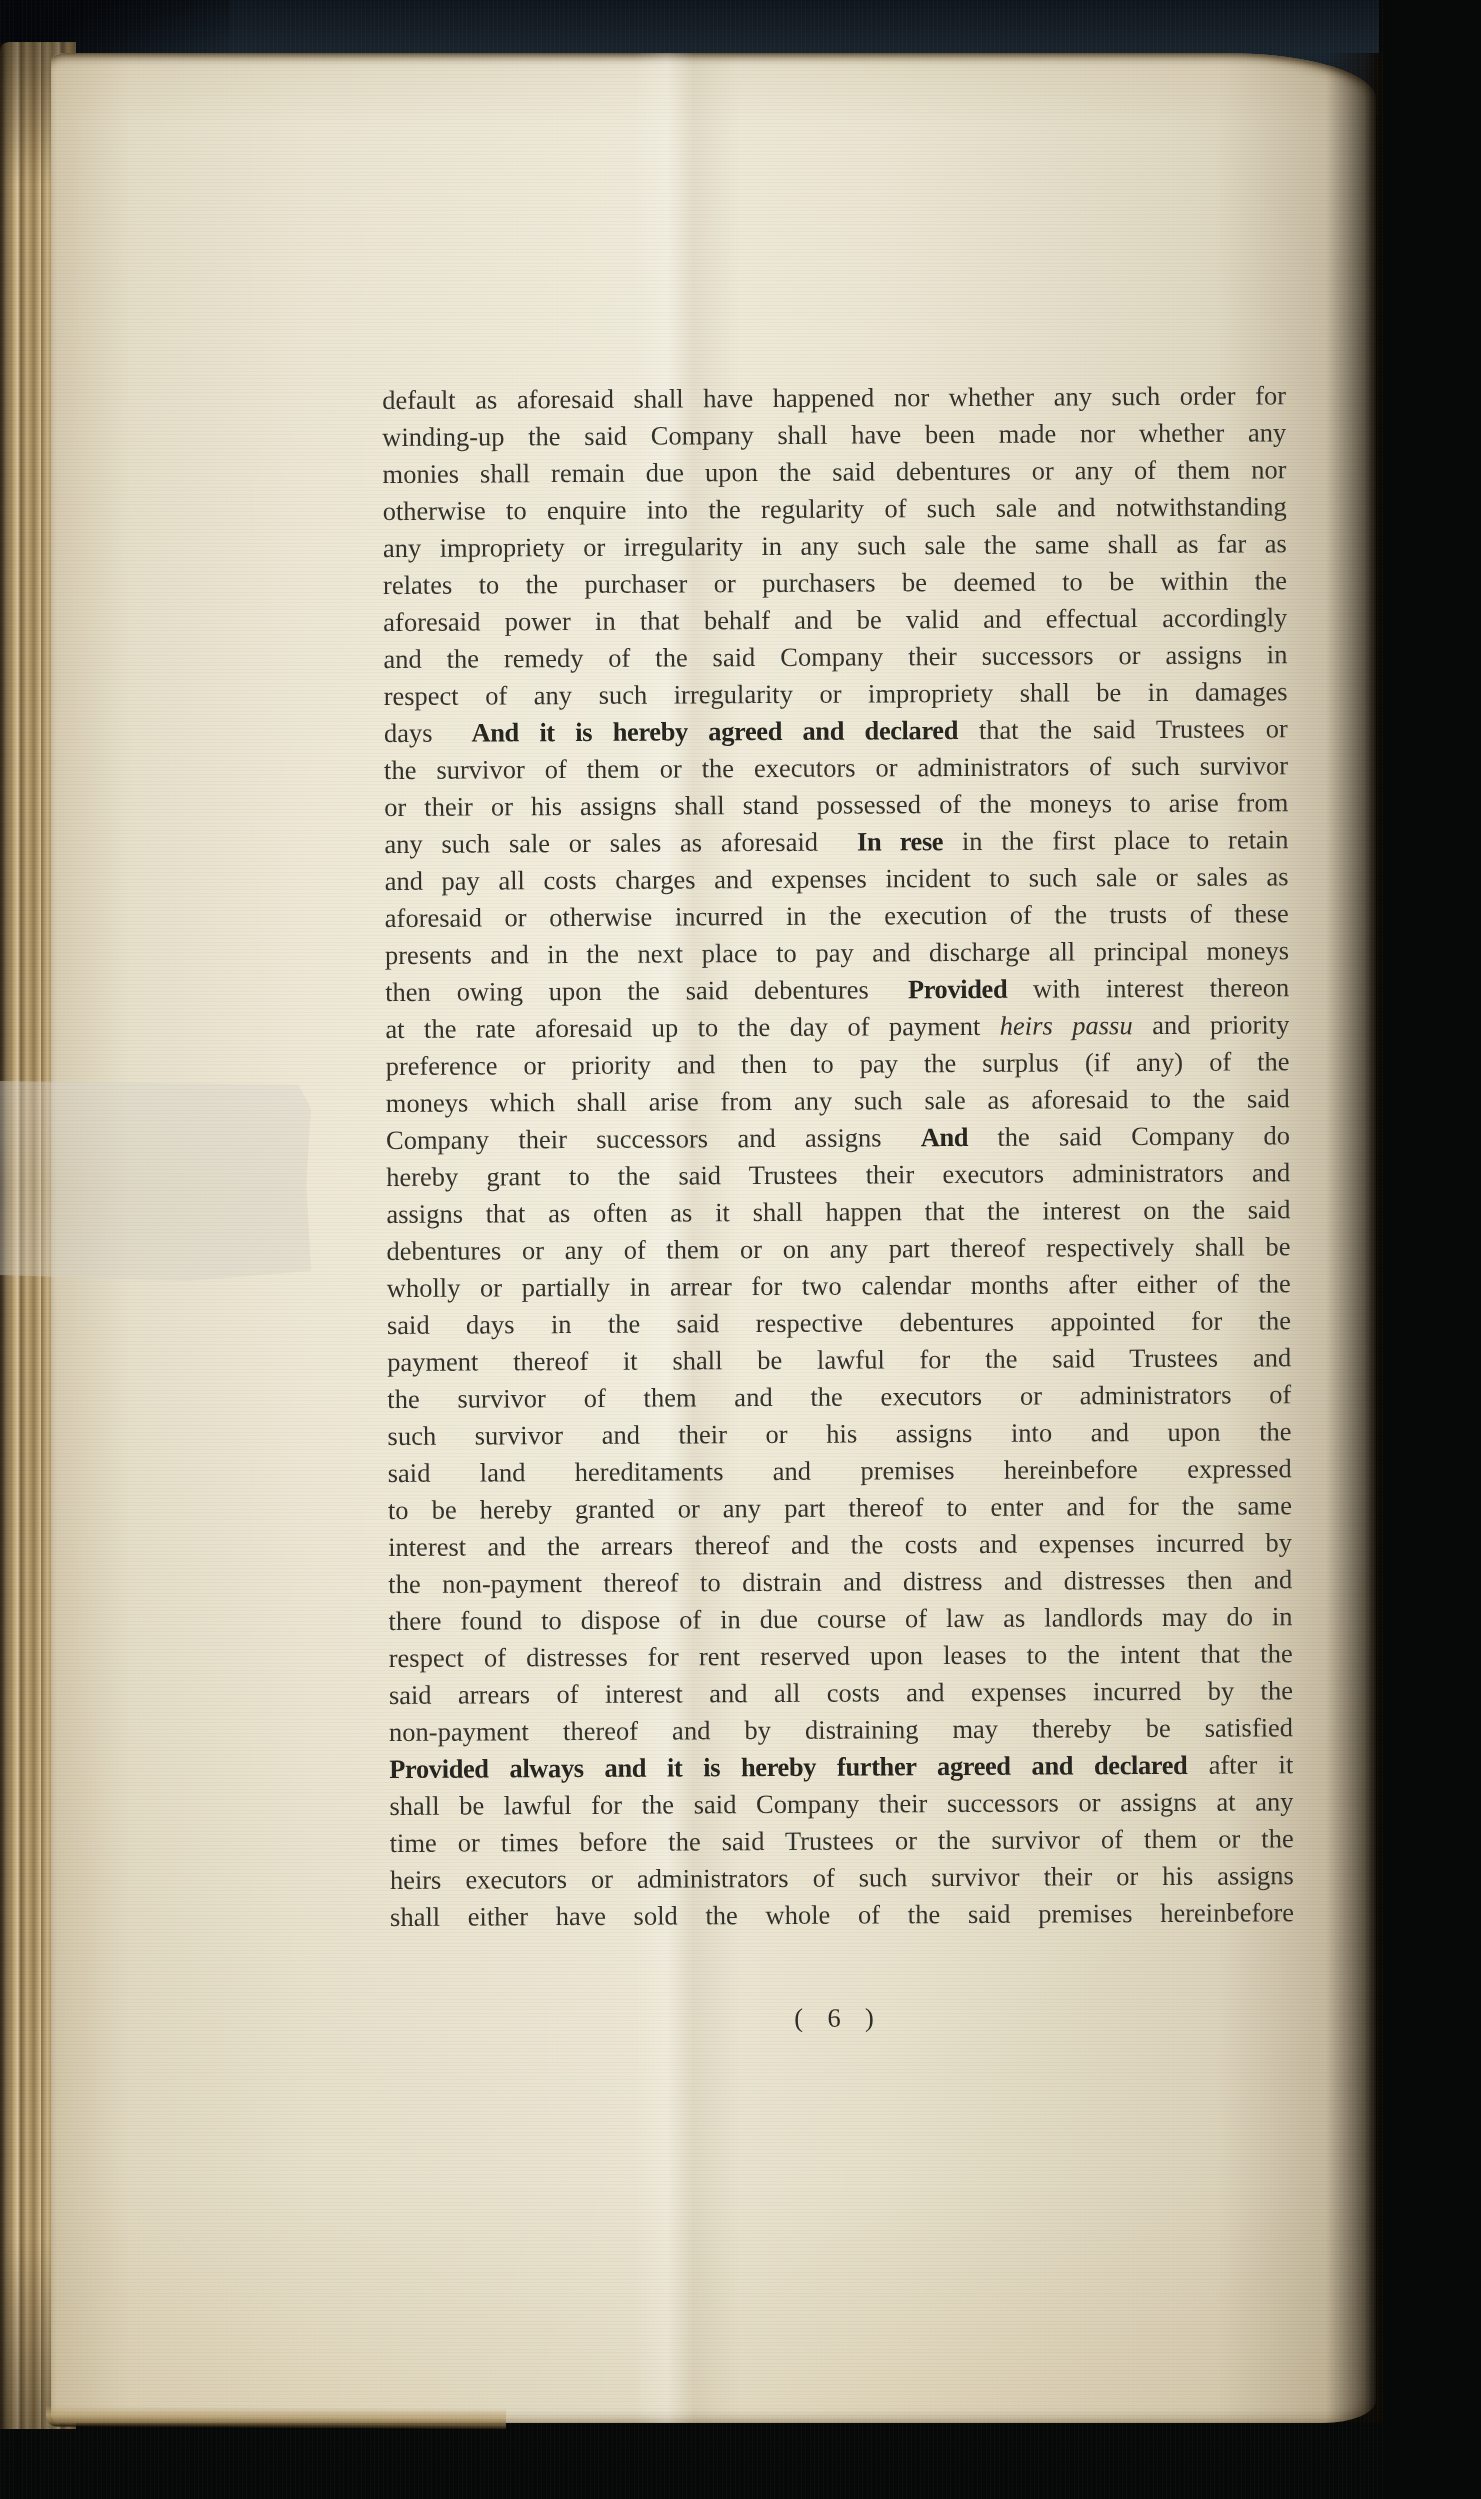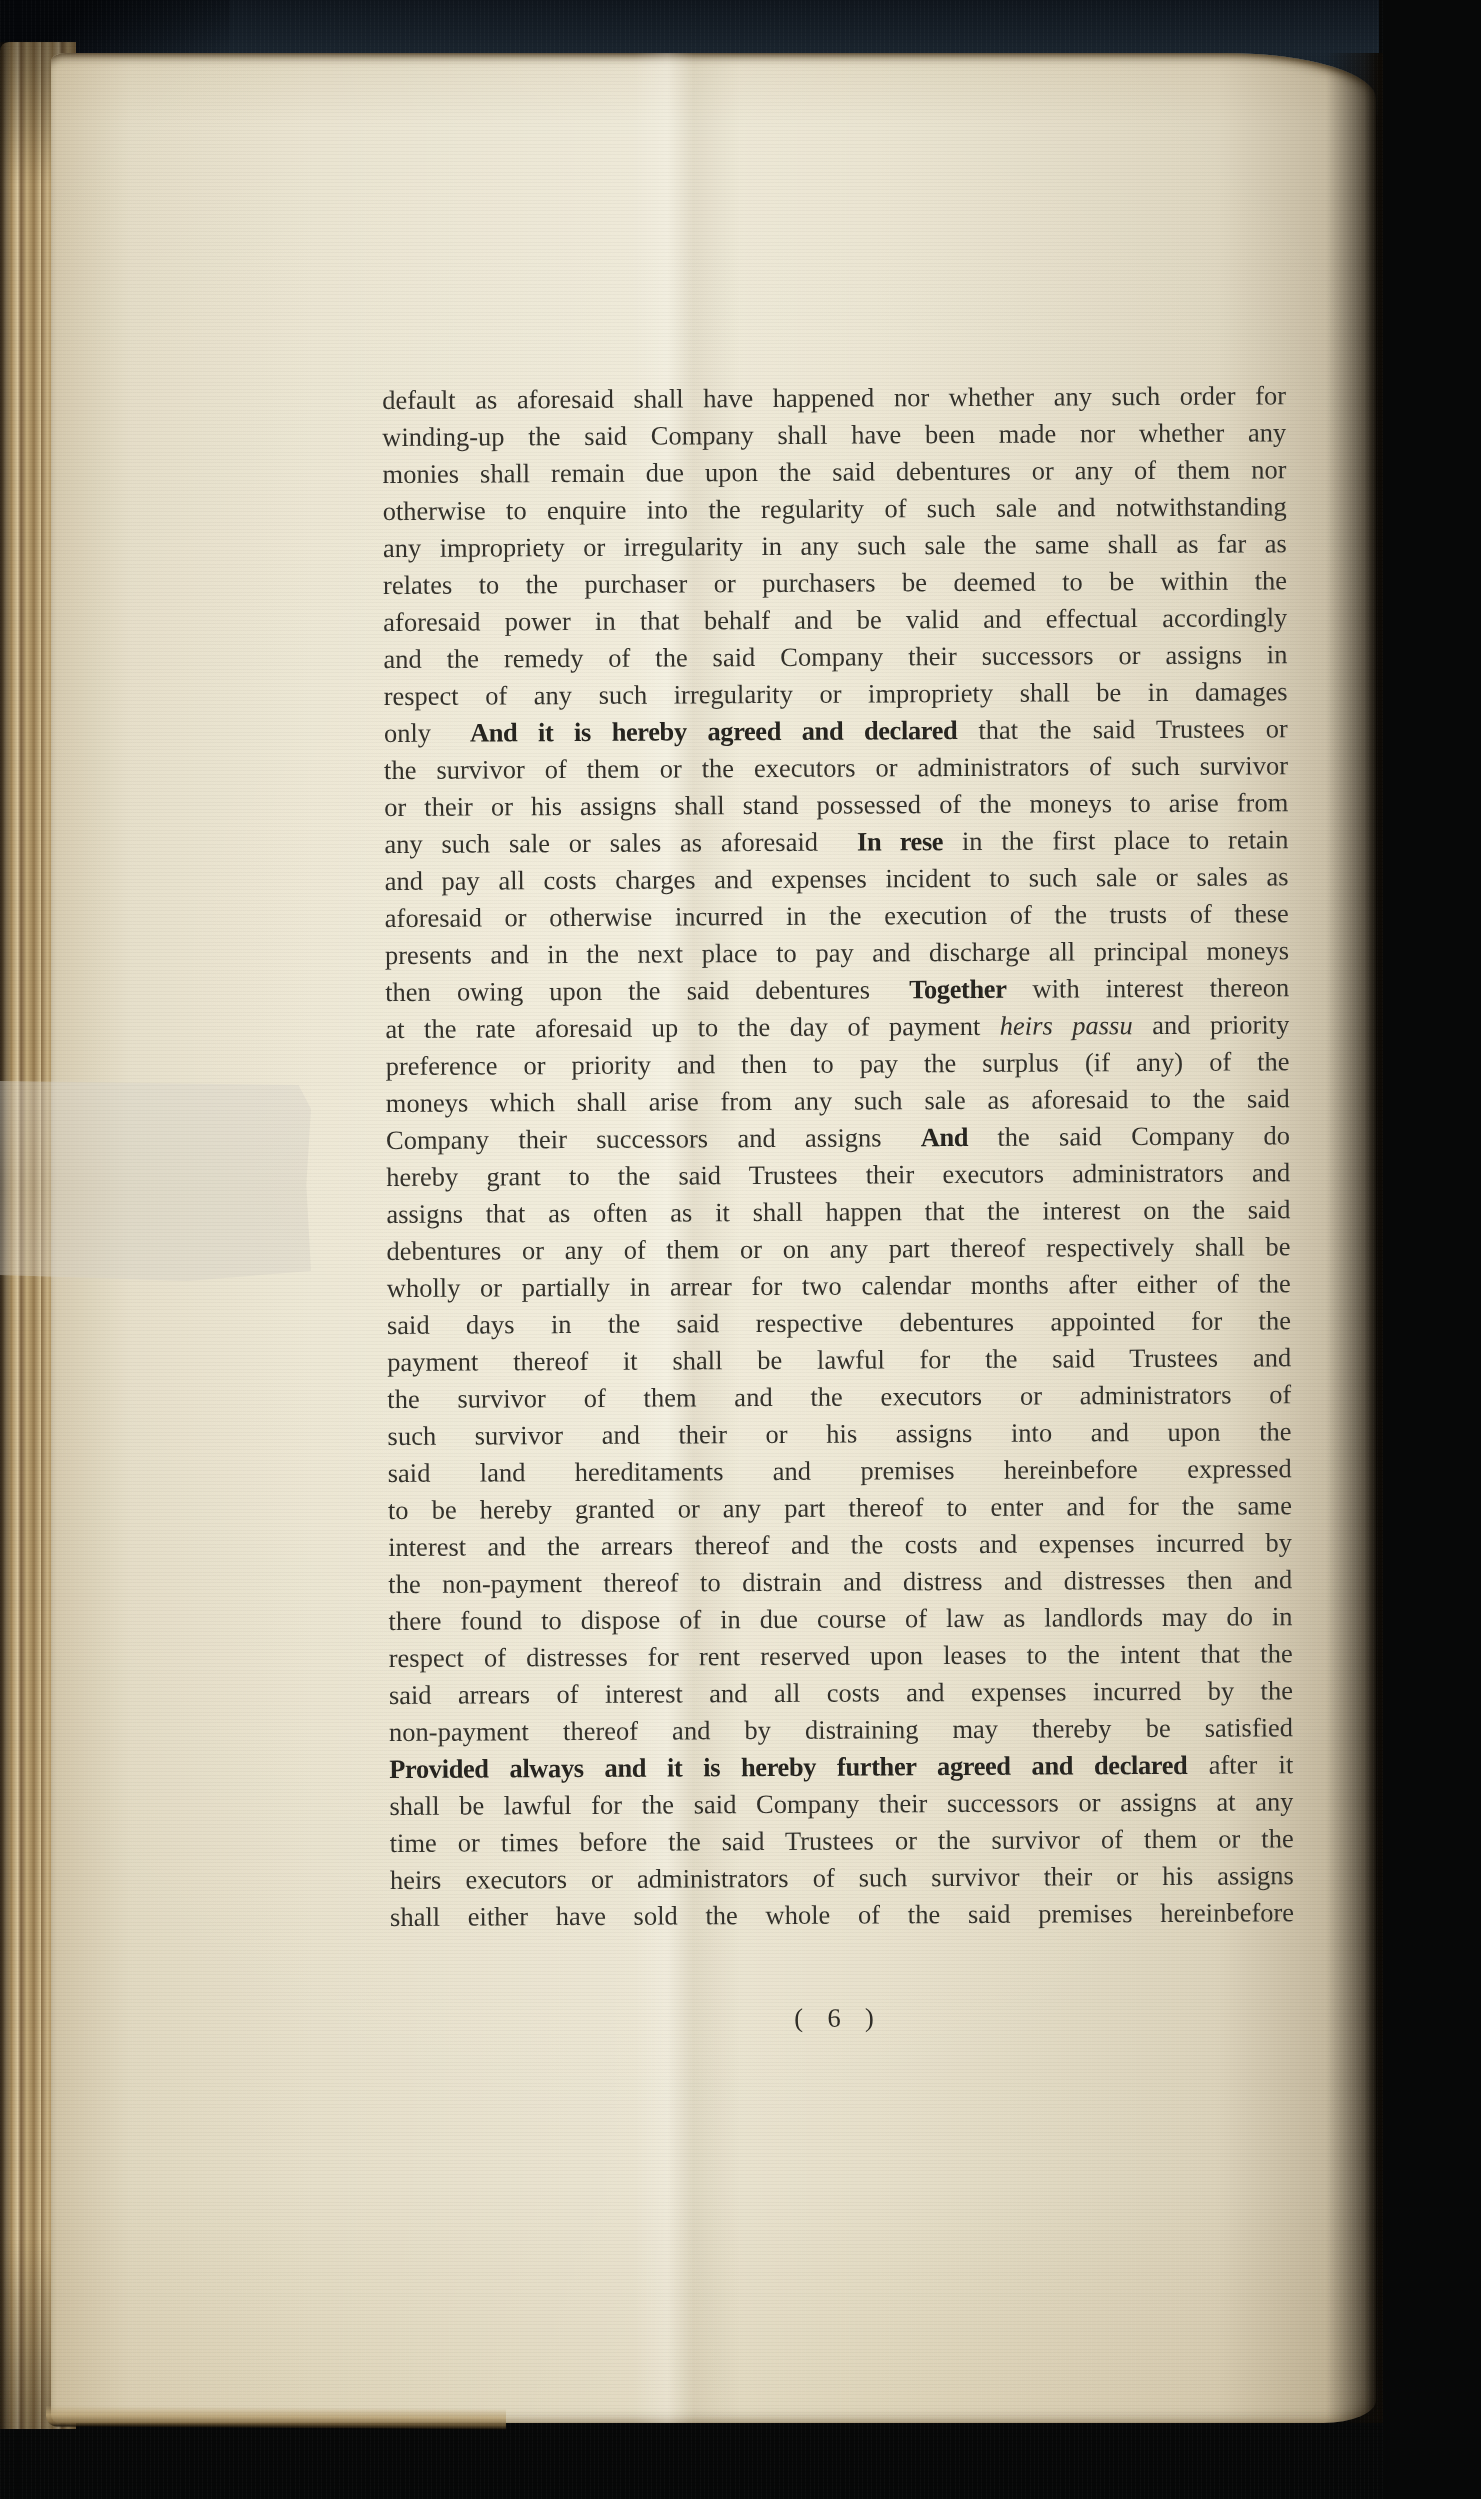--- a/index.html
+++ b/index.html
@@ -140,28 +140,28 @@
   <div class="text-block" id="text-lines">
       <div class="line"><span class="rp">default as aforesaid shall have happened nor whether any such order for</span></div>
       <div class="line"><span class="rp">winding-up the said Company shall have been made nor whether any</span></div>
       <div class="line"><span class="rp">monies shall remain due upon the said debentures or any of them nor</span></div>
       <div class="line"><span class="rp">otherwise to enquire into the regularity of such sale and notwithstanding</span></div>
       <div class="line"><span class="rp">any impropriety or irregularity in any such sale the same shall as far as</span></div>
       <div class="line"><span class="rp">relates to the purchaser or purchasers be deemed to be within the</span></div>
       <div class="line"><span class="rp">aforesaid power in that behalf and be valid and effectual accordingly</span></div>
       <div class="line"><span class="rp">and the remedy of the said Company their successors or assigns in</span></div>
       <div class="line"><span class="rp">respect of any such irregularity or impropriety shall be in damages</span></div>
-      <div class="line"><span class="rp">only</span><span class="rg"></span><span class="rb">And it is hereby agreed and declared</span><span class="rp"> that the said Trustees or</span></div>
+      <div class="line"><span class="rp">days</span><span class="rg"></span><span class="rb">And it is hereby agreed and declared</span><span class="rp"> that the said Trustees or</span></div>
       <div class="line"><span class="rp">the survivor of them or the executors or administrators of such survivor</span></div>
       <div class="line"><span class="rp">or their or his assigns shall stand possessed of the moneys to arise from</span></div>
       <div class="line"><span class="rp">any such sale or sales as aforesaid</span><span class="rg"></span><span class="rb">In rese</span><span class="rp"> in the first place to retain</span></div>
       <div class="line"><span class="rp">and pay all costs charges and expenses incident to such sale or sales as</span></div>
       <div class="line"><span class="rp">aforesaid or otherwise incurred in the execution of the trusts of these</span></div>
       <div class="line"><span class="rp">presents and in the next place to pay and discharge all principal moneys</span></div>
-      <div class="line"><span class="rp">then owing upon the said debentures</span><span class="rg"></span><span class="rb">Together</span><span class="rp"> with interest thereon</span></div>
+      <div class="line"><span class="rp">then owing upon the said debentures</span><span class="rg"></span><span class="rb">Provided</span><span class="rp"> with interest thereon</span></div>
       <div class="line"><span class="rp">at the rate aforesaid up to the day of payment </span><span class="ri">heirs passu</span><span class="rp"> and priority</span></div>
       <div class="line"><span class="rp">preference or priority and then to pay the surplus (if any) of the</span></div>
       <div class="line"><span class="rp">moneys which shall arise from any such sale as aforesaid to the said</span></div>
       <div class="line"><span class="rp">Company their successors and assigns</span><span class="rg"></span><span class="rb">And</span><span class="rp"> the said Company do</span></div>
       <div class="line"><span class="rp">hereby grant to the said Trustees their executors administrators and</span></div>
       <div class="line"><span class="rp">assigns that as often as it shall happen that the interest on the said</span></div>
       <div class="line"><span class="rp">debentures or any of them or on any part thereof respectively shall be</span></div>
       <div class="line"><span class="rp">wholly or partially in arrear for two calendar months after either of the</span></div>
       <div class="line"><span class="rp">said days in the said respective debentures appointed for the</span></div>
       <div class="line"><span class="rp">payment thereof it shall be lawful for the said Trustees and</span></div>

